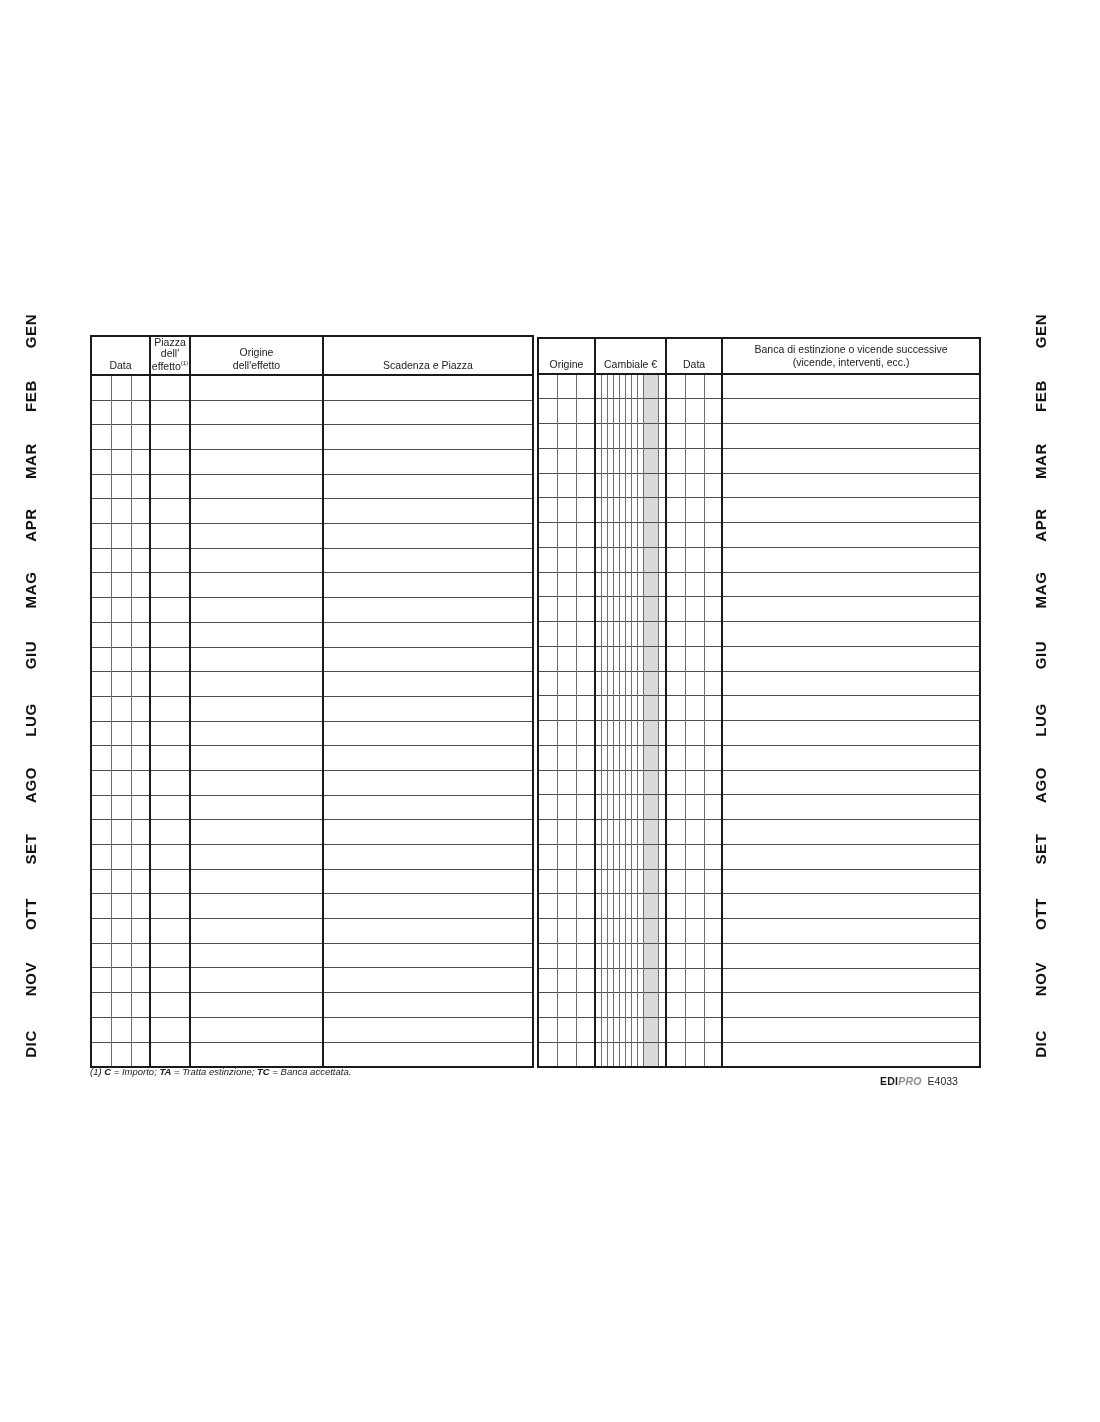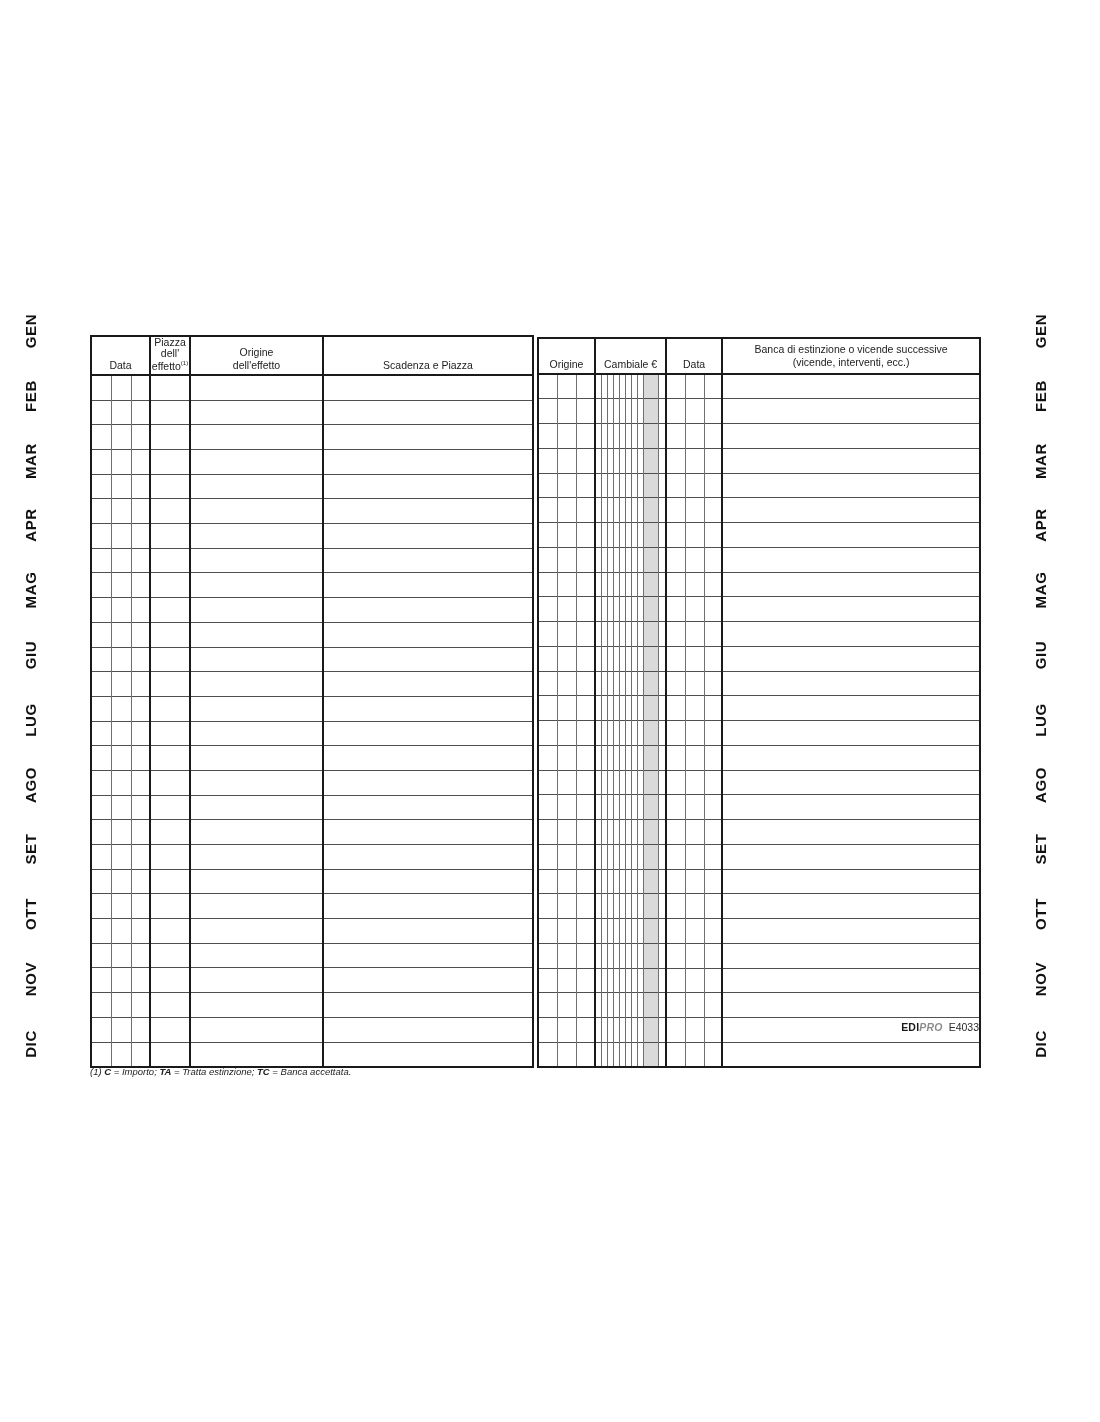--- a/index.html
+++ b/index.html
@@ -45,21 +45,21 @@
   td.subline{border-left:1px solid var(--light);}
   td.secline{border-left:2px solid var(--dark);}
   td.shade{background:var(--shade);}
   
   .footnote{
     position:absolute;left:90px;top:1066px;width:460px;
     font-style:italic;font-size:9.5px;color:#1d1d1d;
   }
   .footnote b{font-weight:bold;}
   .brand{
-    position:absolute;top:1021px;left:859px;width:120px;text-align:right;
+    position:absolute;top:1075px;left:859px;width:120px;text-align:center;
     font-size:10.5px;color:#1a1a1a;white-space:nowrap;
   }
   .brand .edi{font-weight:800;letter-spacing:0.2px;}
   .brand .pro{font-weight:700;font-style:italic;color:#8d8d8d;letter-spacing:0.2px;}
   .brand .code{margin-left:6px;color:#2a2a2a;}
 </style>
 </head>
 <body>
 
 <div class="sheet">

